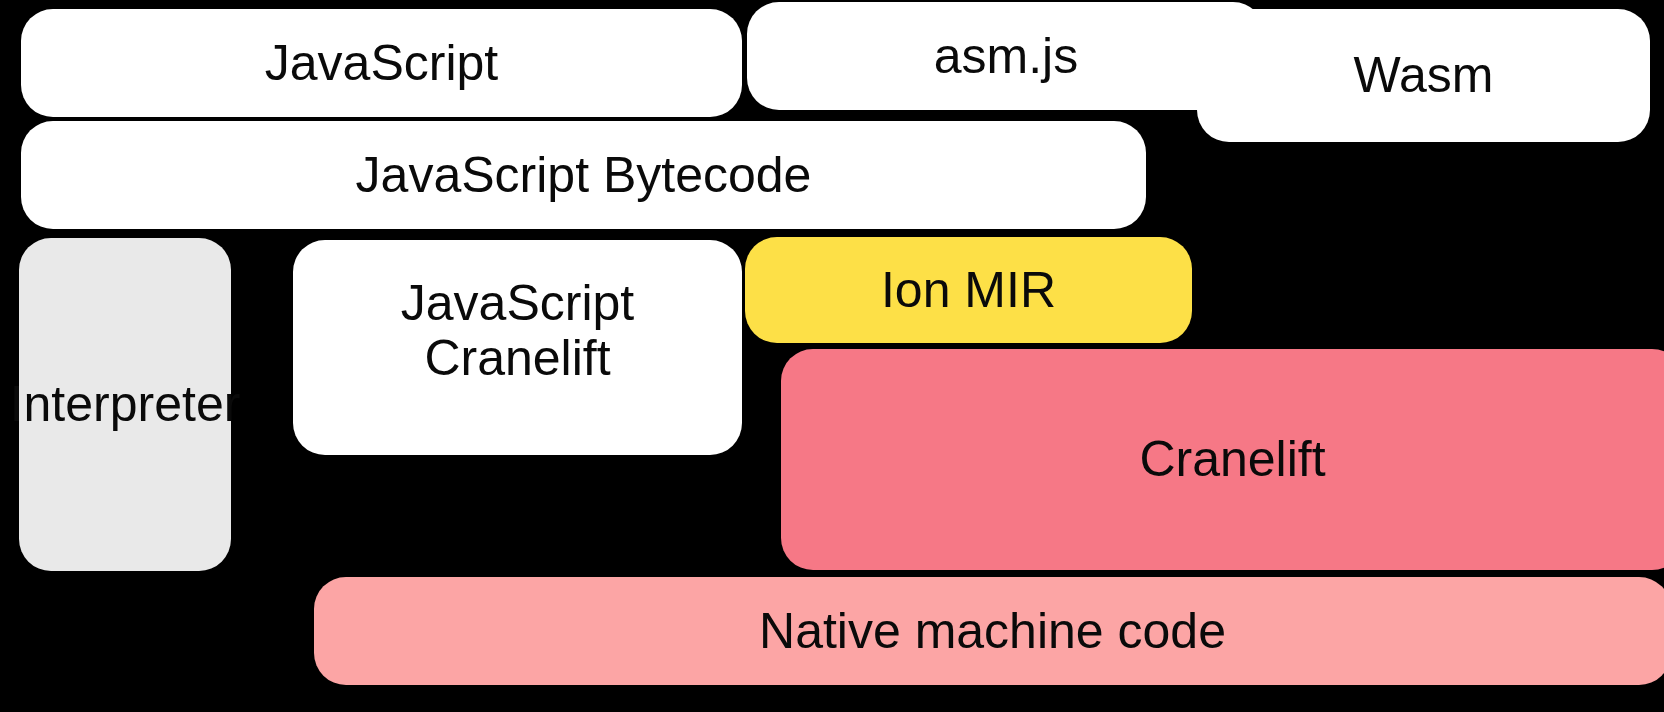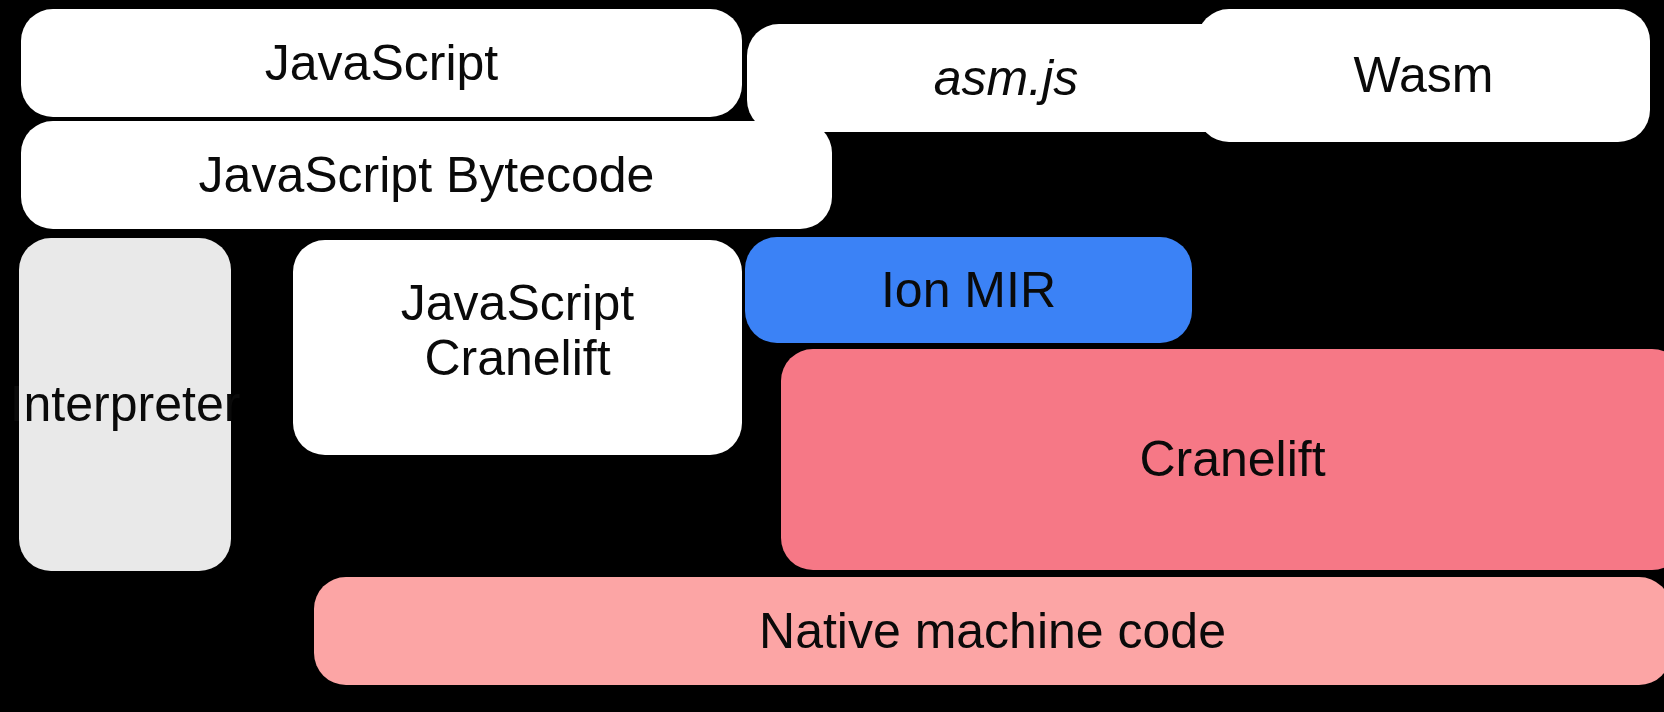--- a/index.html
+++ b/index.html
@@ -29,25 +29,25 @@
   }
   .label { display: block; }
   .multiline {
     display: flex;
     flex-direction: column;
     align-items: center;
   }
 
   
   .b-javascript          { left: 21px;   top: 9px;   width: 721px;  height: 108px; }
-  .b-asmjs               { left: 747px;  top: 24px;   width: 518px;  height: 108px; font-style: italic; }
+  .b-asmjs               { left: 747px;  top: 2px;   width: 518px;  height: 108px; }
   .b-wasm                { left: 1197px; top: 9px;   width: 453px;  height: 133px; }
 
   
-  .b-bytecode            { left: 21px;   top: 121px; width: 811px;  height: 108px; align-items: center; }
+  .b-bytecode            { left: 21px;   top: 121px; width: 1125px;  height: 108px; align-items: center; }
   .b-baldrmonkey         { left: 971px;  top: 121px; width: 449px;  height: 108px; }
 
   
   .b-interpreter         { left: 19px;   top: 238px; width: 212px;  height: 333px; }
   .b-baseline            { left: 293px;  top: 240px; width: 449px;  height: 215px; padding-bottom: 34px; }
   .b-ionmir              { left: 745px;  top: 237px; width: 447px;  height: 106px; }
   .b-cranelift           { left: 745px;  top: 349px; width: 903px;  height: 221px; }
   .b-macroassembler      { left: 293px;  top: 462px; width: 449px;  height: 109px; }
 
   
@@ -79,21 +79,21 @@
     <span class="label">Interpreter</span>
   </div>
 
   <div class="box b-baseline" style="background: rgb(255, 255, 255);">
     <span class="label multiline">
       <span>JavaScript</span>
       <span>Cranelift</span>
     </span>
   </div>
 
-  <div class="box b-ionmir" style="background: #3b82f6;">
+  <div class="box b-ionmir" style="background: #fde047;">
     <span class="label">Ion MIR</span>
   </div>
 
   <div class="box b-cranelift" style="background: rgb(246, 120, 134); margin-left: 36px;">
     <span class="label">Cranelift</span>
   </div>
 
 
   <div class="box b-native" style="background: #fca5a5; margin-left: 24px;">
     <span class="label">Native machine code</span>

